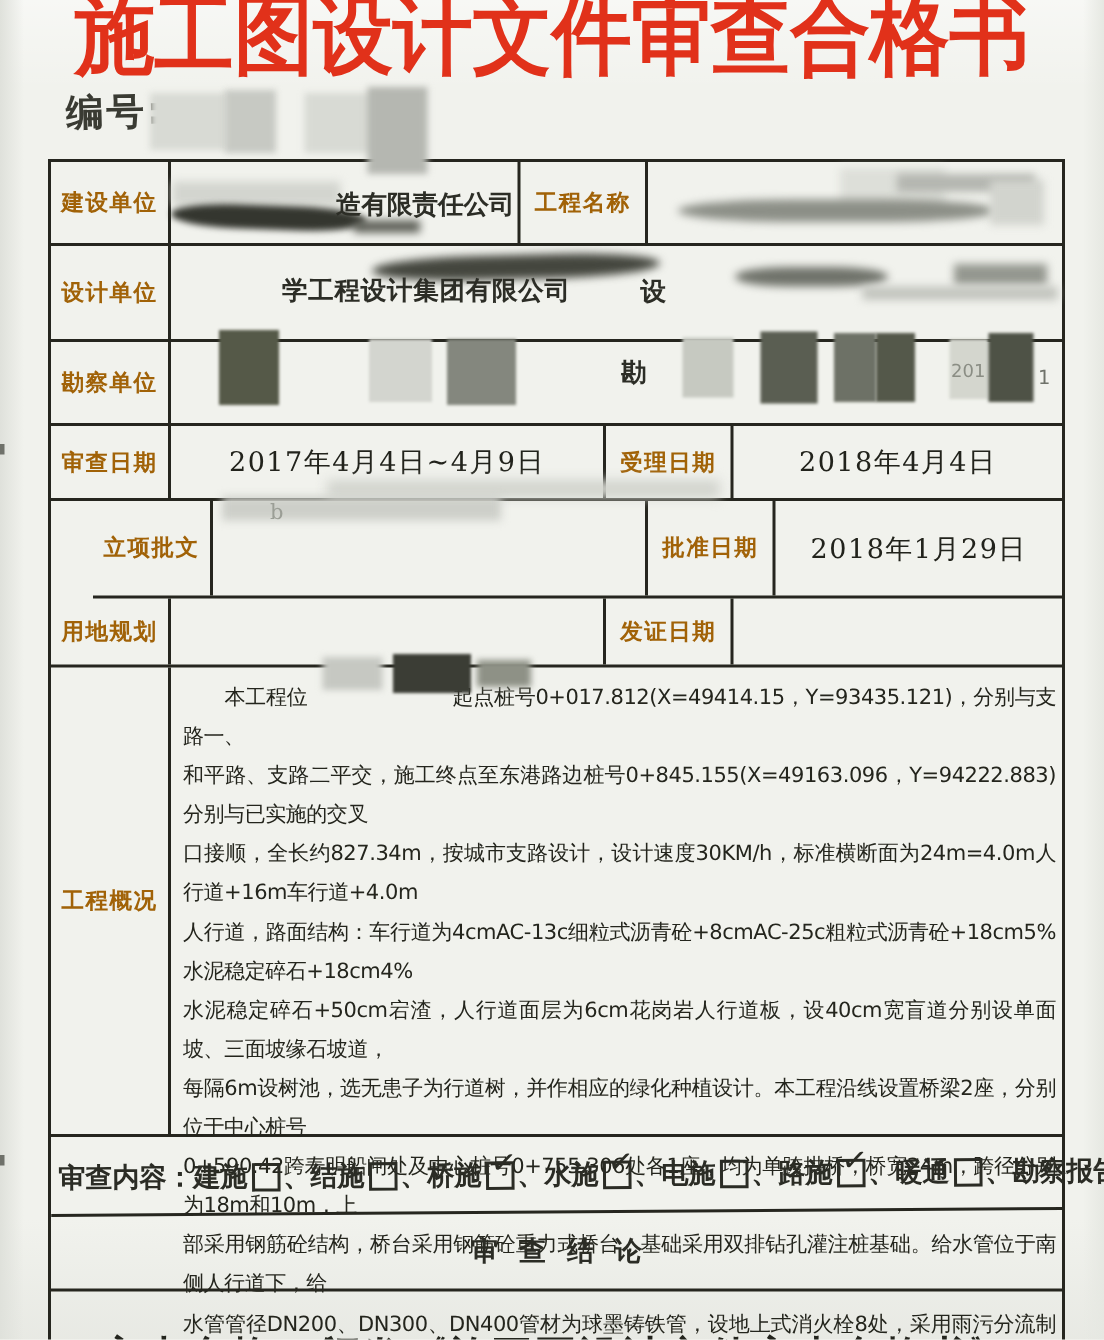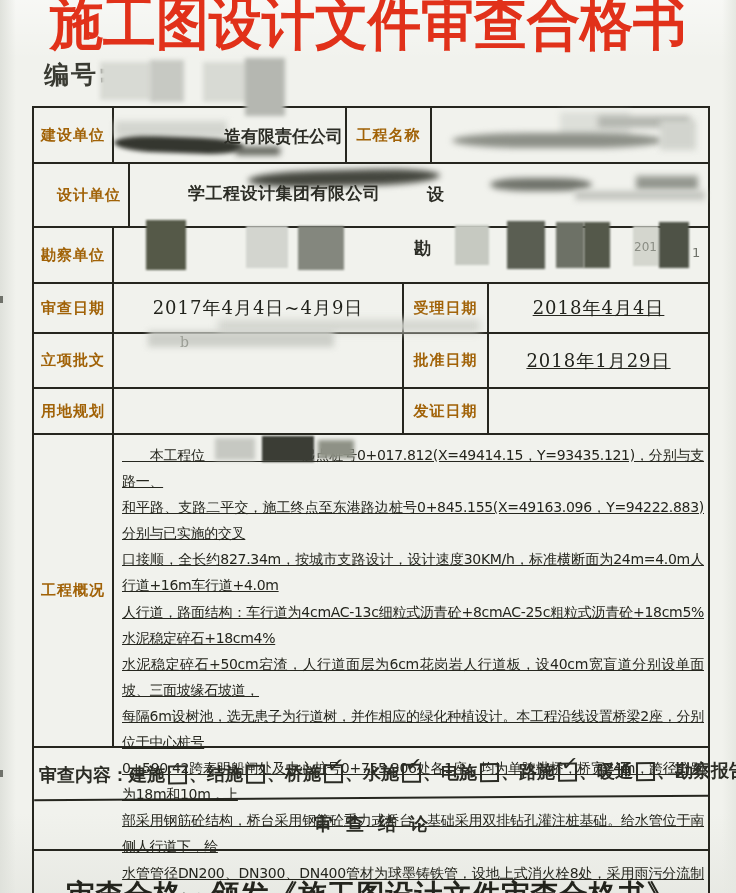--- a/index.html
+++ b/index.html
@@ -31,21 +31,21 @@
   }
   .row{display:flex;box-sizing:border-box;border-bottom:2px solid #26261f;position:relative;}
   .row:last-child{border-bottom:none;}
   .c{box-sizing:border-box;border-right:2px solid #26261f;display:flex;
      align-items:center;justify-content:center;position:relative;overflow:visible;}
   .c.last{border-right:none;}
   .lab{font-size:15px;font-weight:bold;color:#a16207;letter-spacing:1px;white-space:nowrap;}
   .val-serif{font-family:"DejaVu Serif","Liberation Serif",serif;font-size:18px;
      color:#22231c;letter-spacing:1px;white-space:nowrap;}
   .w80{flex:0 0 80px;}.w233{flex:0 0 233px;}.w85{flex:0 0 85px;}.w290{flex:0 0 290px;}
-  .grow{flex:1 1 auto;text-decoration:underline;}
+  .grow{flex:1 1 auto;}
   .overview-text{
     align-self:flex-start;width:100%;padding:7px 4px 0 8px;box-sizing:border-box;
     font-size:14px;line-height:26.1px;letter-spacing:-0.3px;
     white-space:pre-wrap;color:#24251d;text-align:justify;
   }
   .review-row{align-items:center;padding-left:5px;font-size:18px;font-weight:bold;
     color:#2b2c25;transform:rotate(-0.4deg);white-space:nowrap;}
   .review-items{display:inline;}
   .ritem{display:inline-flex;align-items:center;}
   .box{display:inline-block;width:15px;height:15px;border:2px solid #2b2c25;
@@ -77,21 +77,21 @@
     <div class="c w80">
         <span class="lab">建设单位</span>
       </div>
     <div class="c w233"></div>
     <div class="c w85">
         <span class="lab">工程名称</span>
       </div>
     <div class="c grow last"></div>
   </div>
 
-  <div class="row" style="height:64px;padding-left:16px;">
+  <div class="row" style="height:64px;">
     <div class="c w80">
         <span class="lab">设计单位</span>
       </div>
     <div class="c grow last"></div>
   </div>
 
   <div class="row" style="height:56px;">
     <div class="c w80">
         <span class="lab">勘察单位</span>
       </div>
@@ -106,21 +106,21 @@
         <span class="val-serif">2017年4月4日~4月9日</span>
       </div>
     <div class="c w85">
         <span class="lab">受理日期</span>
       </div>
     <div class="c grow last">
         <span class="val-serif">2018年4月4日</span>
       </div>
   </div>
 
-  <div class="row" style="height:55px;">
+  <div class="row" style="height:65px;margin-left:28px;">
     <div class="c w80">
         <span class="lab">立项批文</span>
       </div>
     <div class="c w290"></div>
     <div class="c w85">
         <span class="lab">批准日期</span>
       </div>
     <div class="c grow last">
         <span class="val-serif">2018年1月29日</span>
       </div>

